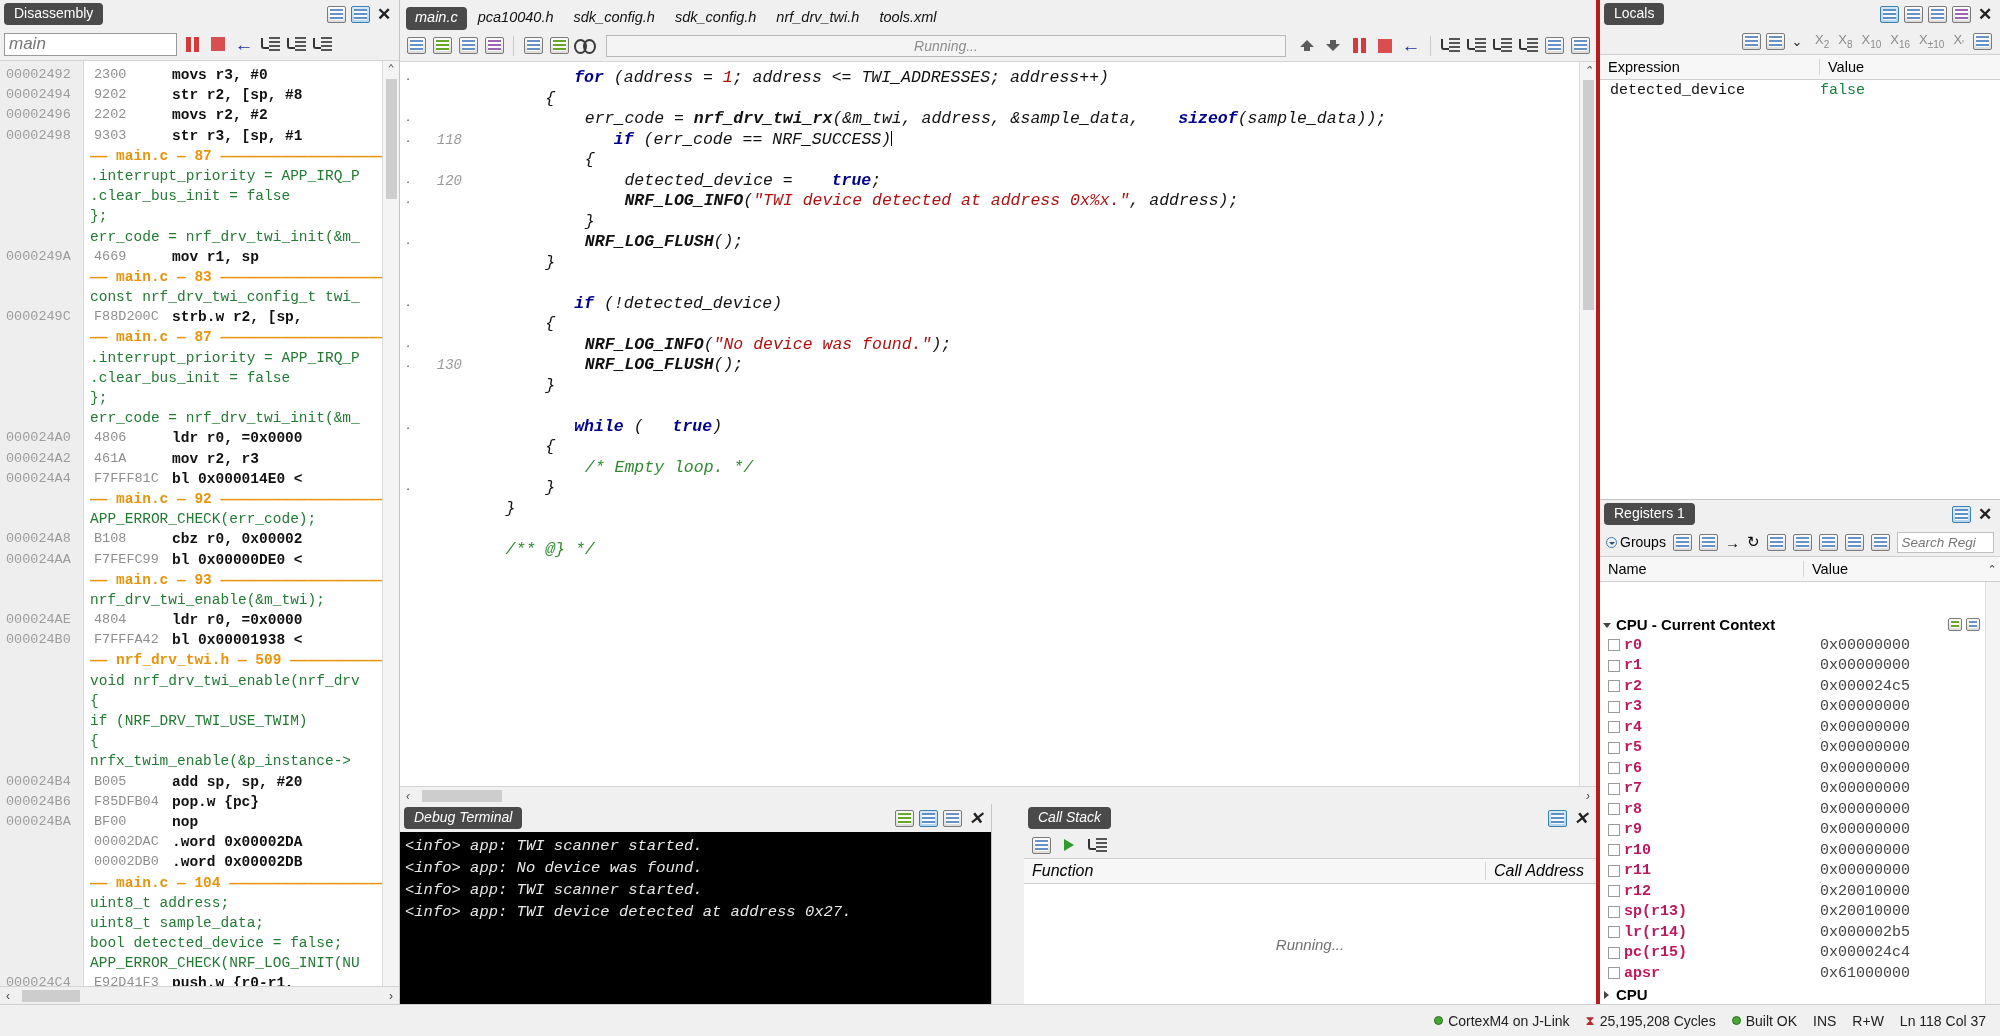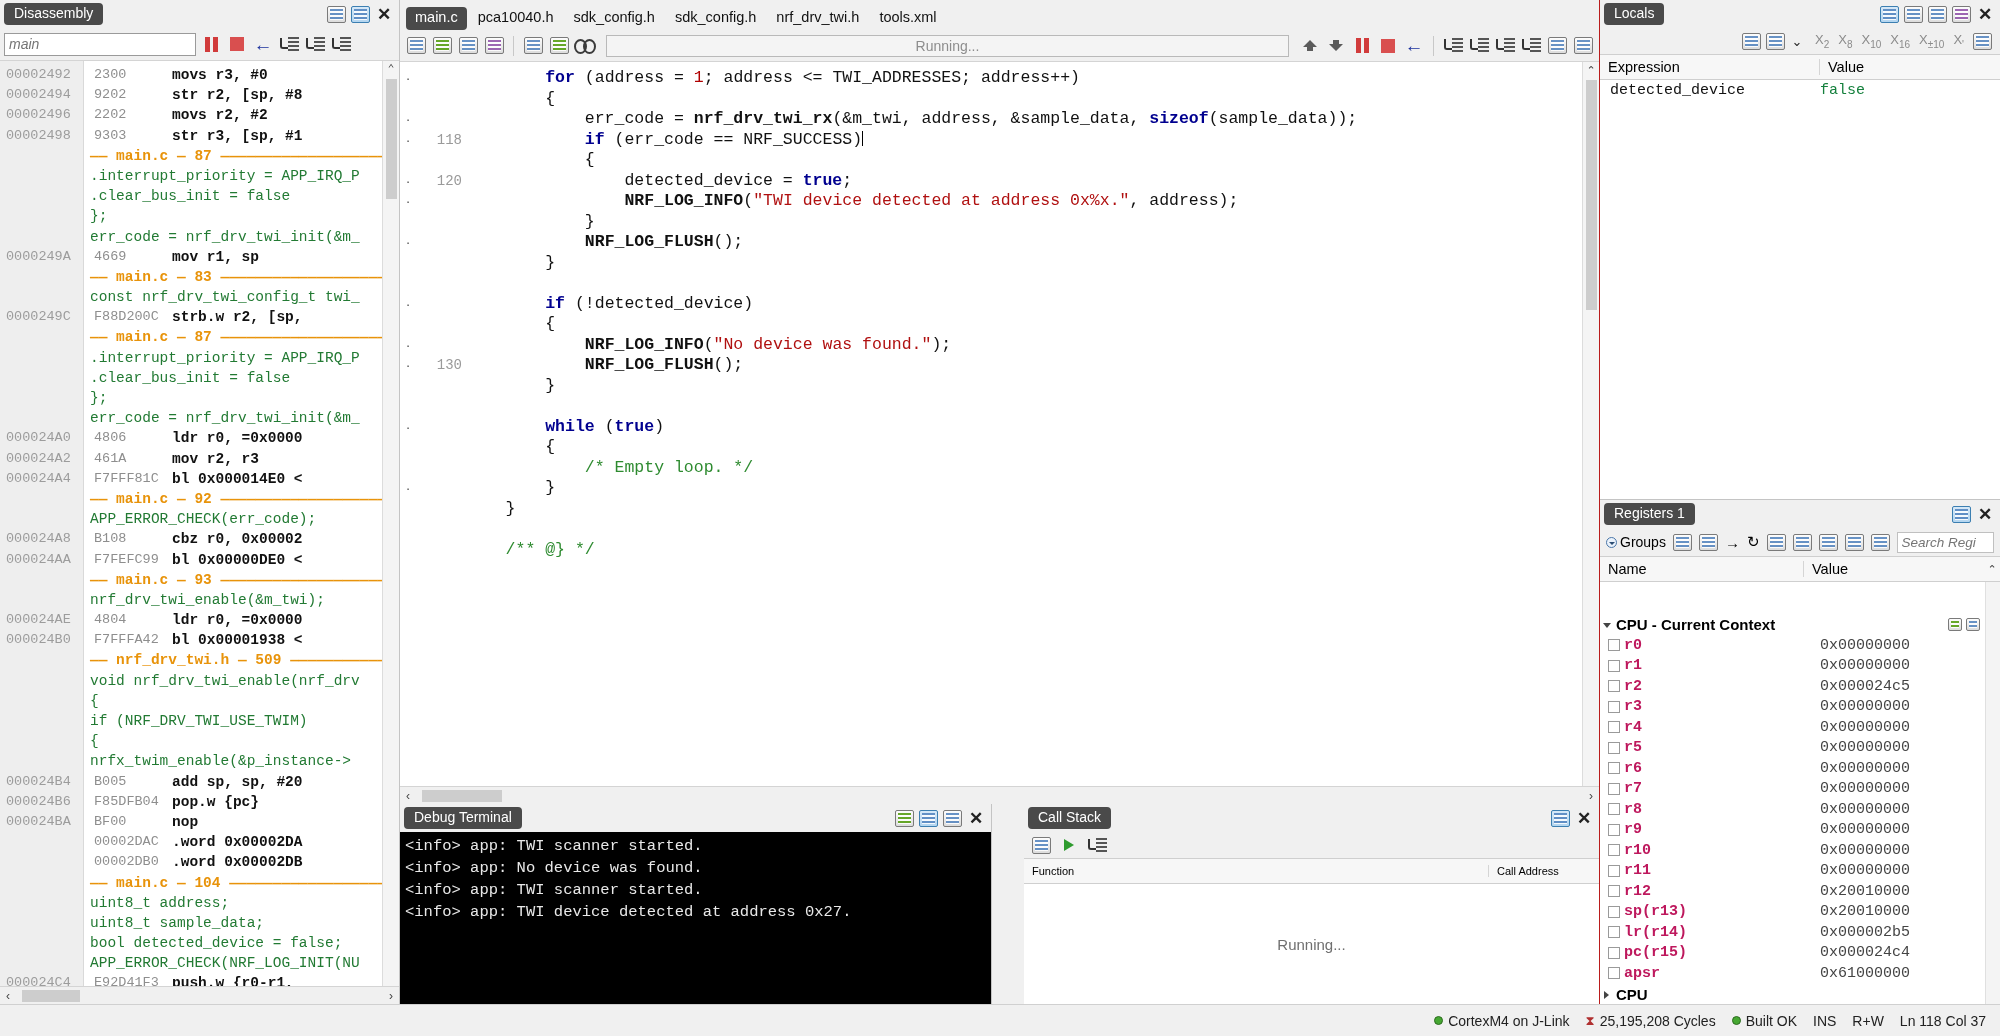--- a/index.html
+++ b/index.html
@@ -50,22 +50,22 @@
   
   #disasm {
     width: 400px; flex: 0 0 400px;
     border-right: 1px solid #c4c4c4;
   }
   .disasm-toolbar {
     height: 32px; display: flex; align-items: center; gap: 4px;
     padding: 0 4px; flex: 0 0 auto;
   }
   .disasm-input {
-    width: 192px; height: 23px; border: 1px solid #9a9a9a; background: #fff;
-    font-style: italic; font-size: 14px; color: #555; padding: 1px 4px;
+    width: 173px; height: 23px; border: 1px solid #9a9a9a; background: #fff;
+    font-style: italic; font-size: 17px; color: #555; padding: 1px 4px;
     font-family: "Liberation Sans", sans-serif;
   }
   .tbtn { width: 22px; height: 22px; display:flex; align-items:center; justify-content:center; }
   .pause-ic { width: 13px; height: 15px; position: relative; }
   .pause-ic::before, .pause-ic::after {
     content:""; position:absolute; top:0; width:5px; height:15px; background:#d13b3b;
   }
   .pause-ic::before { left:0; } .pause-ic::after { right:0; }
   .stop-ic { width: 14px; height: 14px; background: #d94f4f; }
   .arrow-left { font-size: 19px; color:#1a2f9c; line-height:1; font-weight:bold; }
@@ -99,21 +99,21 @@
   .hscroll .ar { width:16px; text-align:center; font-size:12px; color:#444; }
   .hscroll .thumb { position:absolute; left:22px; top:3px; height:12px; width:58px; background:#cdcdcd; }
   .vscroll {
     position:absolute; right:0; top:0; bottom:0; width:17px; background:#f4f4f4;
     border-left:1px solid #dcdcdc; display:flex; flex-direction:column; align-items:center;
   }
   .vscroll .ar { font-size:11px; color:#444; height:16px; line-height:16px; }
   .vscroll .thumb { width:11px; background:#cdcdcd; margin-top:2px; }
 
   
-  #center { flex: 1 1 auto; display:flex; flex-direction:column; min-width:0; border-right:1px solid #b91c1c;}
+  #center { flex: 1 1 auto; display:flex; flex-direction:column; min-width:0; border-right:4px solid #b91c1c;font-style:italic;}
   .ed-tabbar {
     height: 30px; display:flex; align-items:flex-end; background:#f0f0f0;
     padding-left:6px; gap: 2px; flex:0 0 auto;
   }
   .ed-tab {
     font-size:14.5px; padding: 3px 9px 4px 9px; border-radius:4px;
     color:#111; white-space:nowrap; line-height:1.1;
   }
   .ed-tab.active { background:#4a4a4a; color:#fff; }
   .ed-toolbar {
@@ -132,21 +132,21 @@
   }
   .glasses::before { left:0; } .glasses::after { right:0; }
 
   .ed-body { flex:1 1 auto; position:relative; background:#fff; overflow:hidden; min-height:0; }
   .code {
     position:absolute; left:66px; top:0; right:0; bottom:0;
     font-family:"Liberation Mono", monospace; font-size:16.5px; line-height:20.5px;
     white-space:pre; padding-top:6px; color:#111;
   }
   .code .ln { height:20.5px; }
-  .kw   { color:#00008f; font-weight:bold; }
+  .kw   { color:#00008f; font-weight:bold;margin-left:29px; }
   .num  { color:#b00000; }
   .str  { color:#b01010; }
   .fn   { color:#111; font-weight:bold; }
   .cmt  { color:#2e8b30; }
   .caret { display:inline-block; width:1px; height:15px; background:#000; vertical-align:-2px; }
   .lnum-col { position:absolute; left:0; top:6px; width:62px; text-align:right;
     font-family:"Liberation Mono", monospace; font-size:14px; line-height:20.5px; color:#9a9a9a;}
   .dot-col { position:absolute; left:2px; top:6px; width:12px; line-height:20.5px;
     font-size:14px; color:#555; text-align:center; }
 
@@ -154,21 +154,21 @@
   .bottom-docks { height: 200px; display:flex; flex:0 0 auto;gap:32px; }
   #dbgterm { width: 592px; flex: 0 0 592px; border-right:1px solid #c4c4c4; }
   .term-body {
     flex:1; background:#000; color:#e8e8e8; font-family:"Liberation Mono", monospace;
     font-size:15.5px; line-height:22px; padding:3px 5px; overflow:hidden;
   }
   #callstack { flex:1 1 auto; min-width:0; }
   .cs-toolbar { height:26px; display:flex; align-items:center; gap:6px; padding:0 6px; flex:0 0 auto;}
   .cs-head {
     display:flex; height:26px; border-top:1px solid #cfcfcf; border-bottom:1px solid #cfcfcf;
-    background:#f7f7f7; font-size:11px; align-items:center; flex:0 0 auto;justify-content:center;
+    background:#f7f7f7; font-size:16px; align-items:center; flex:0 0 auto;justify-content:center;
   }
   .cs-head .c1 { flex:1 1 auto; padding-left:8px; border-right:1px solid #d5d5d5; }
   .cs-head .c2 { width:110px; flex:0 0 110px; padding-left:8px; }
   .cs-body { flex:1; background:#fff; position:relative; }
   .cs-running {
     position:absolute; left:0; right:0; top:50%; transform:translateY(-50%);
     text-align:center; color:#6f6f6f; font-size:15px;
   }
   .play-ic { width:0;height:0;border-left:10px solid #2e9b2e;border-top:6px solid transparent;border-bottom:6px solid transparent;}
 

